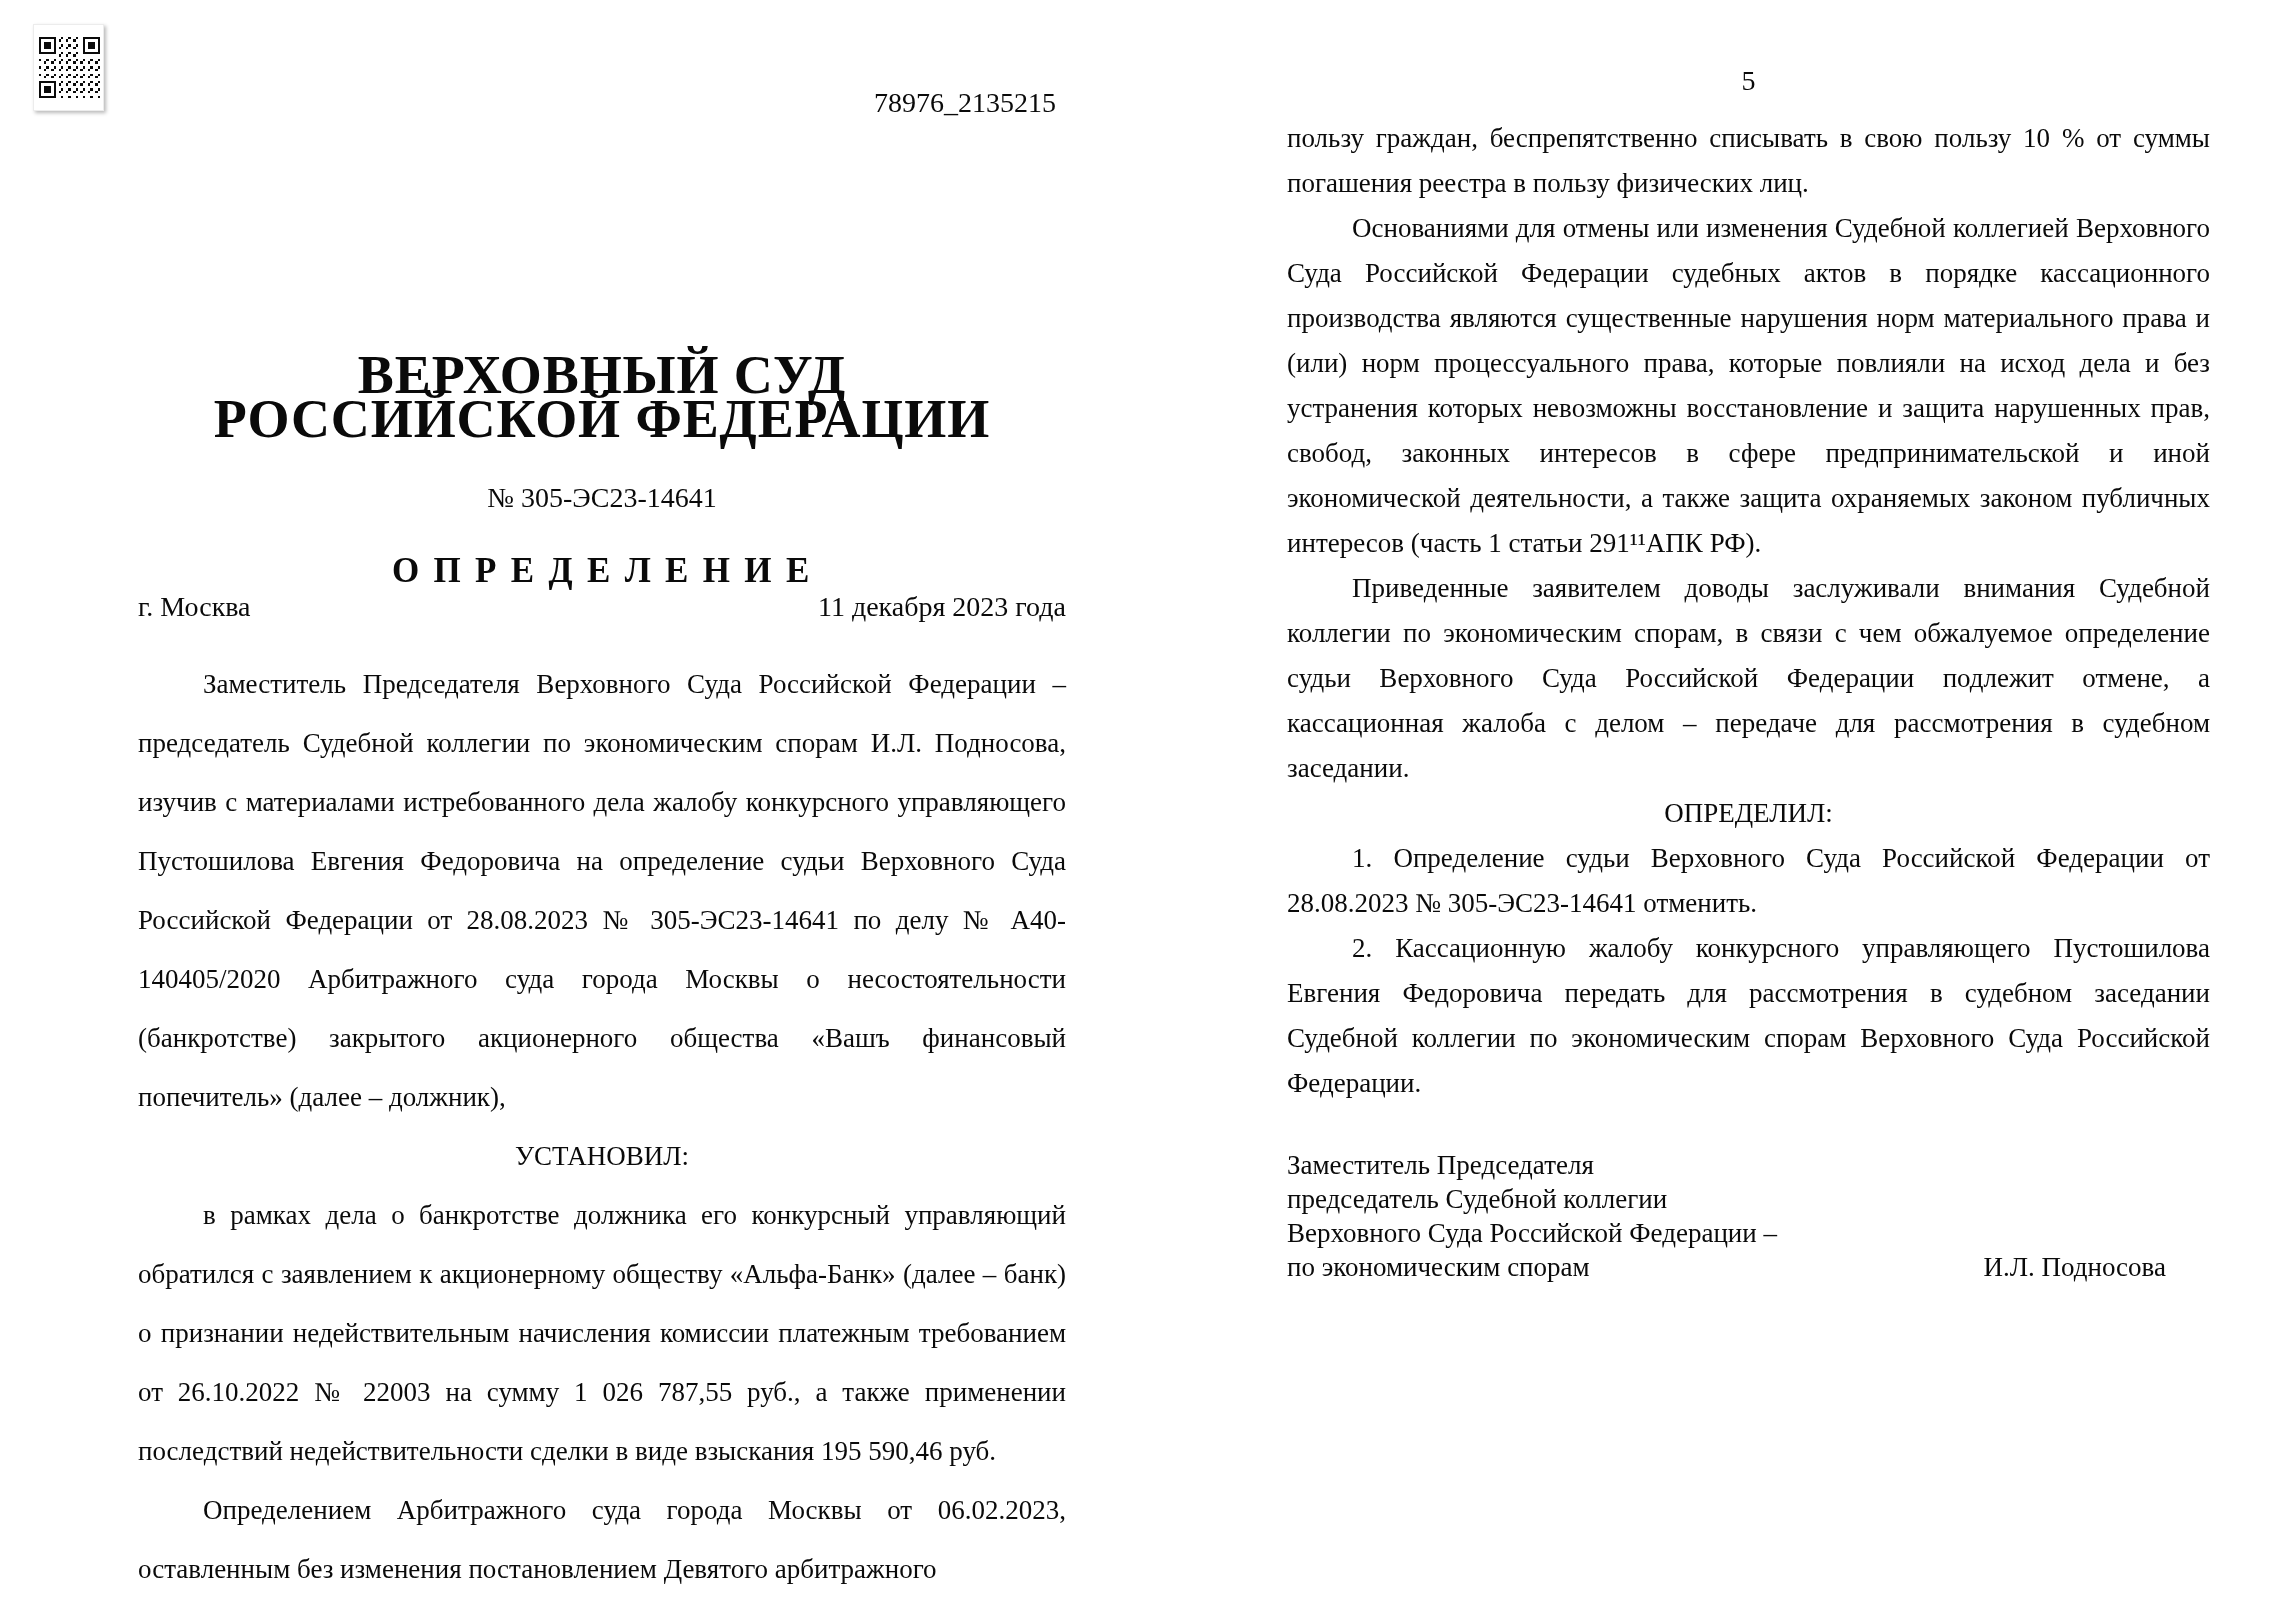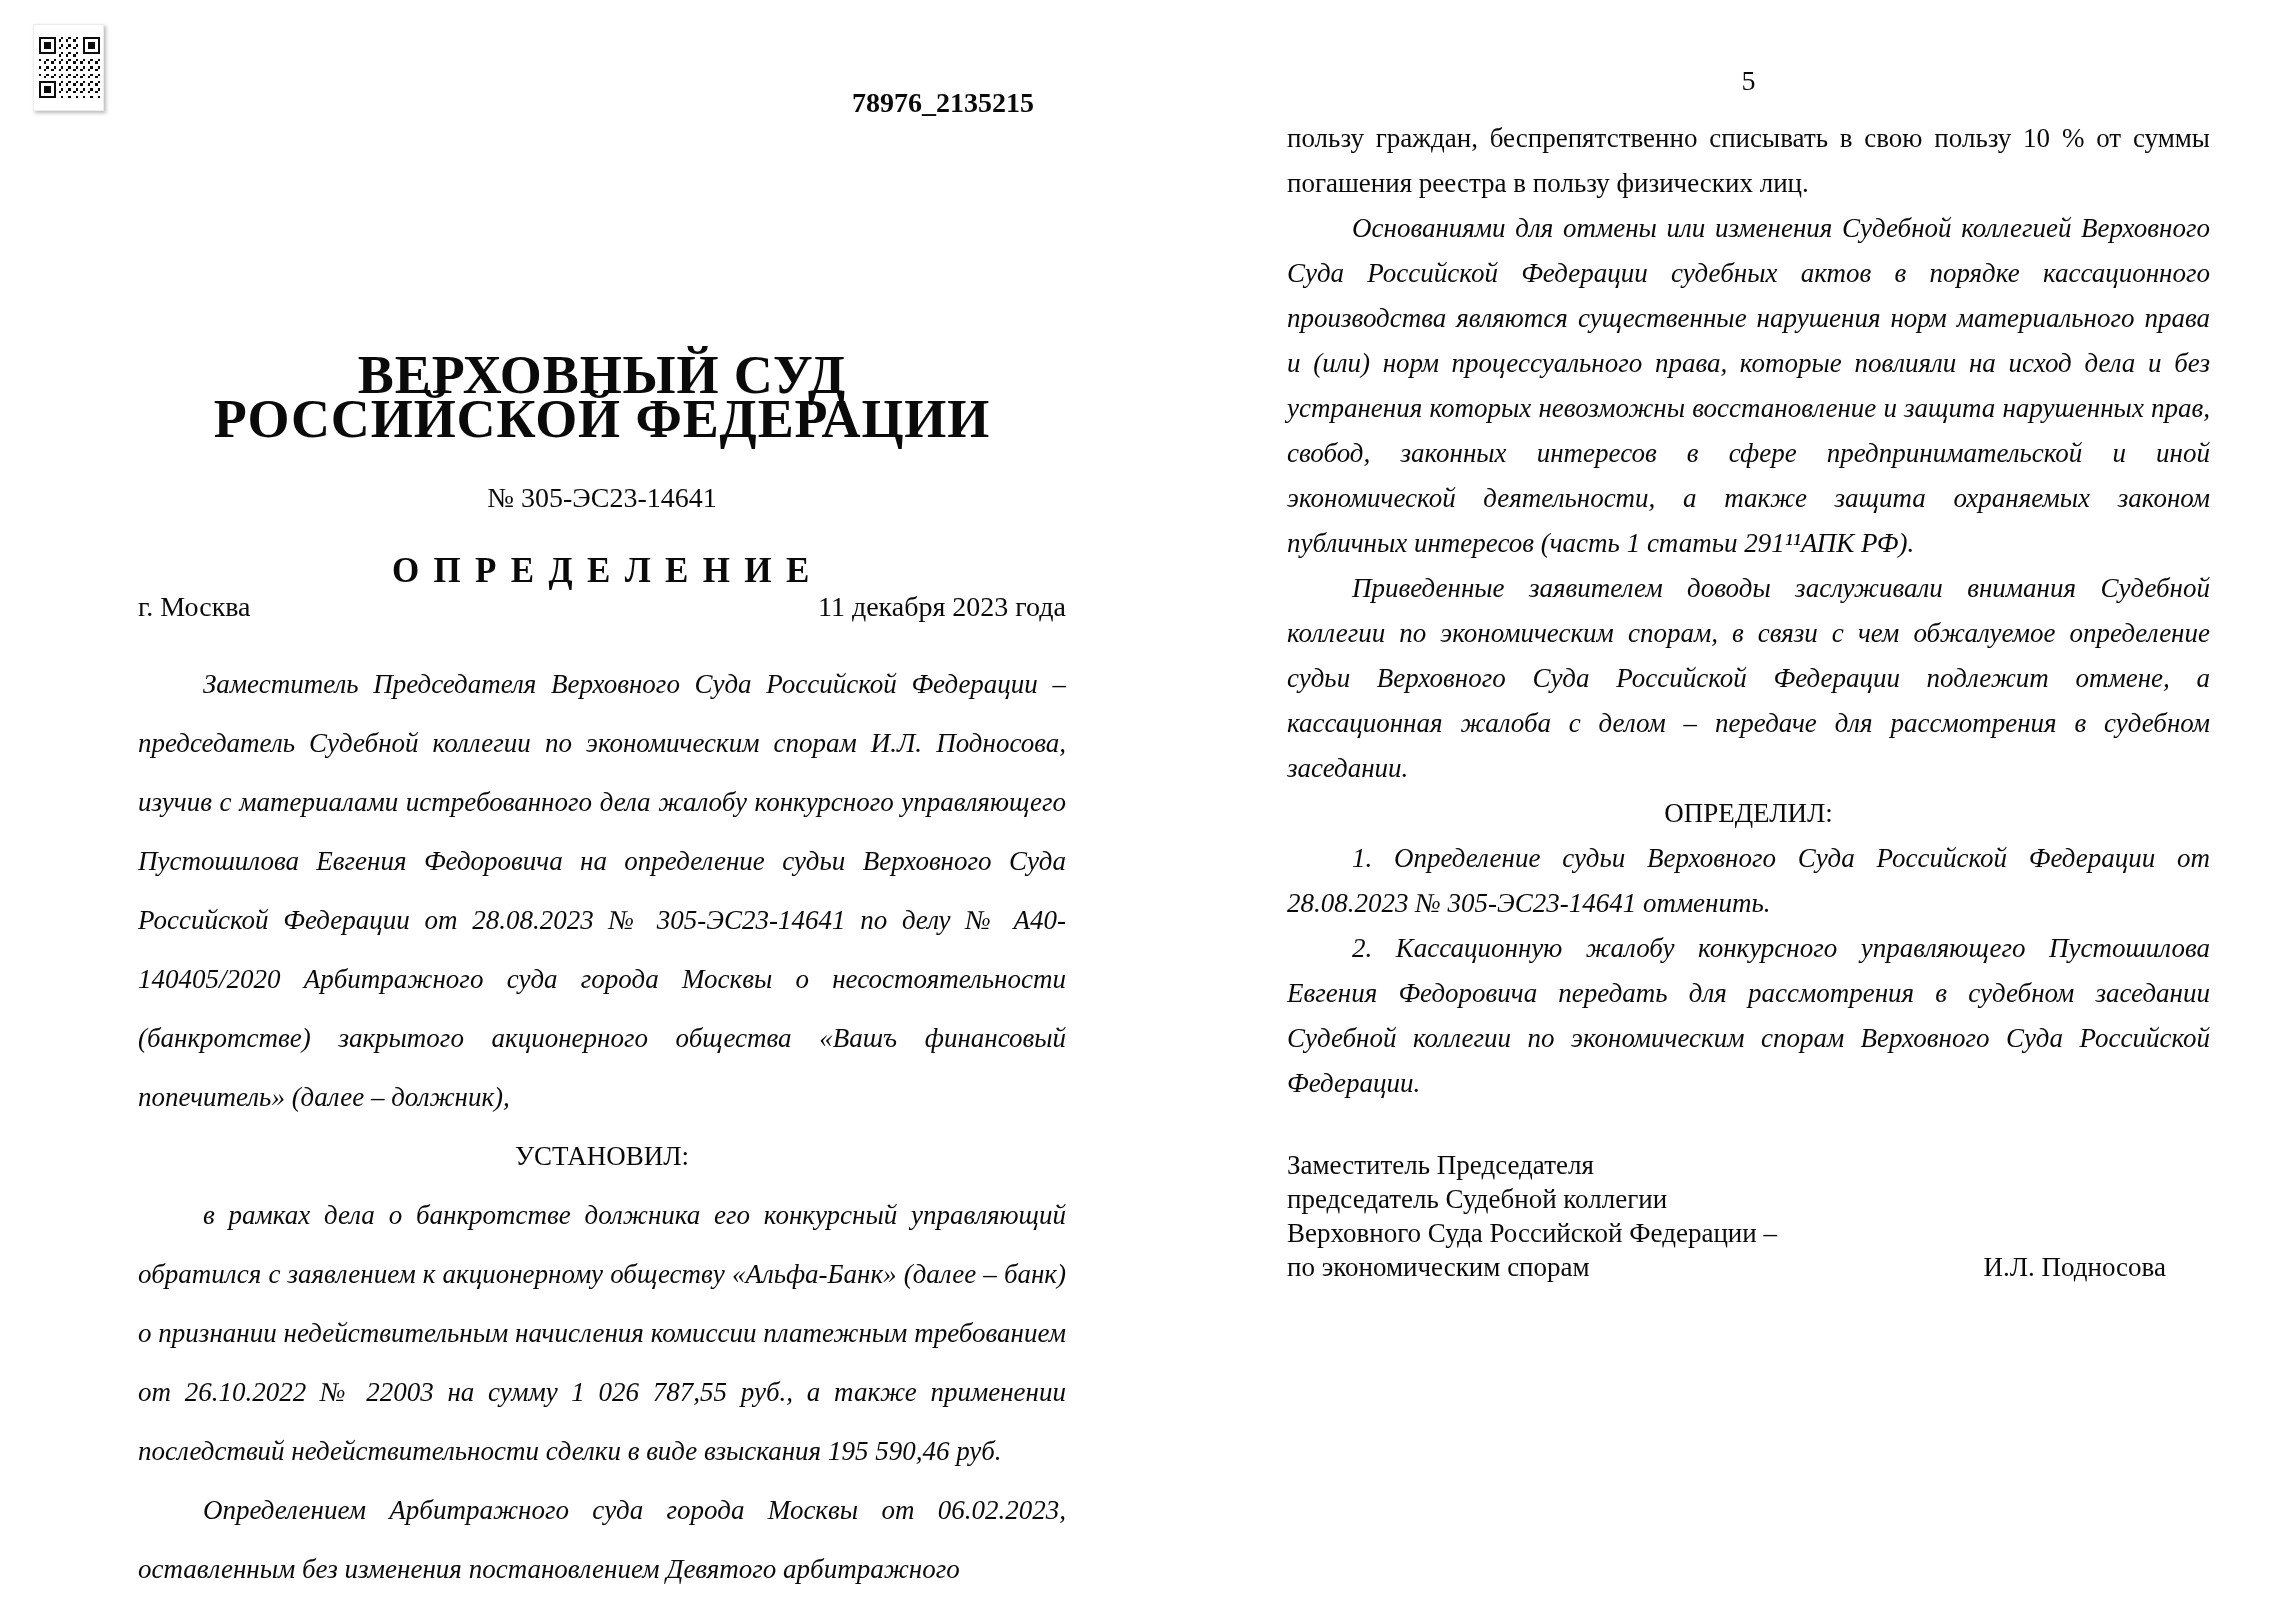--- a/index.html
+++ b/index.html
@@ -17,22 +17,22 @@
     position: absolute; left: 33px; top: 24px;
     background: #ffffff;
     padding: 12px 3.7px 12px 4.6px;
     border: 0.9px solid #ececec;
     box-shadow: 1.8px 1.8px 3.7px rgba(0,0,0,0.28);
   }
   .qr-card svg { display: block; }
 
   
   .doc-number {
-    position: absolute; left: 852px; top: 87px;
-    font-size: 28px; line-height: 31px; white-space: nowrap; font-weight: bold;
+    position: absolute; left: 874px; top: 87px;
+    font-size: 28px; line-height: 31px; white-space: nowrap;
   }
   .page-number {
     text-align: center; font-size: 28px; line-height: 31px;
     margin-bottom: 20px;
   }
 
   
   .lcol {
     position: absolute; left: 138px; top: 353px; width: 928px;
   }
@@ -51,21 +51,21 @@
   .placedate {
     display: flex; justify-content: space-between;
     font-size: 28px; line-height: 31px;
   }
   .lbody {
     margin-top: 33px;
     font-size: 27px; line-height: 59px;
     text-align: justify;
   }
   .lbody p, .rcol p { margin: 0; }
-  .ind { text-indent: 65px; font-style: italic; }
+  .ind { text-indent: 65px; }
   .center-heading { text-align: center; text-indent: 0; }
 
   
   .rcol {
     position: absolute; left: 1287px; top: 65px; width: 923px;
     font-size: 27px; line-height: 45px;
     text-align: justify;
   }
   .decided { margin-top: 14.8px; margin-bottom: 11px; }
   .sig {

